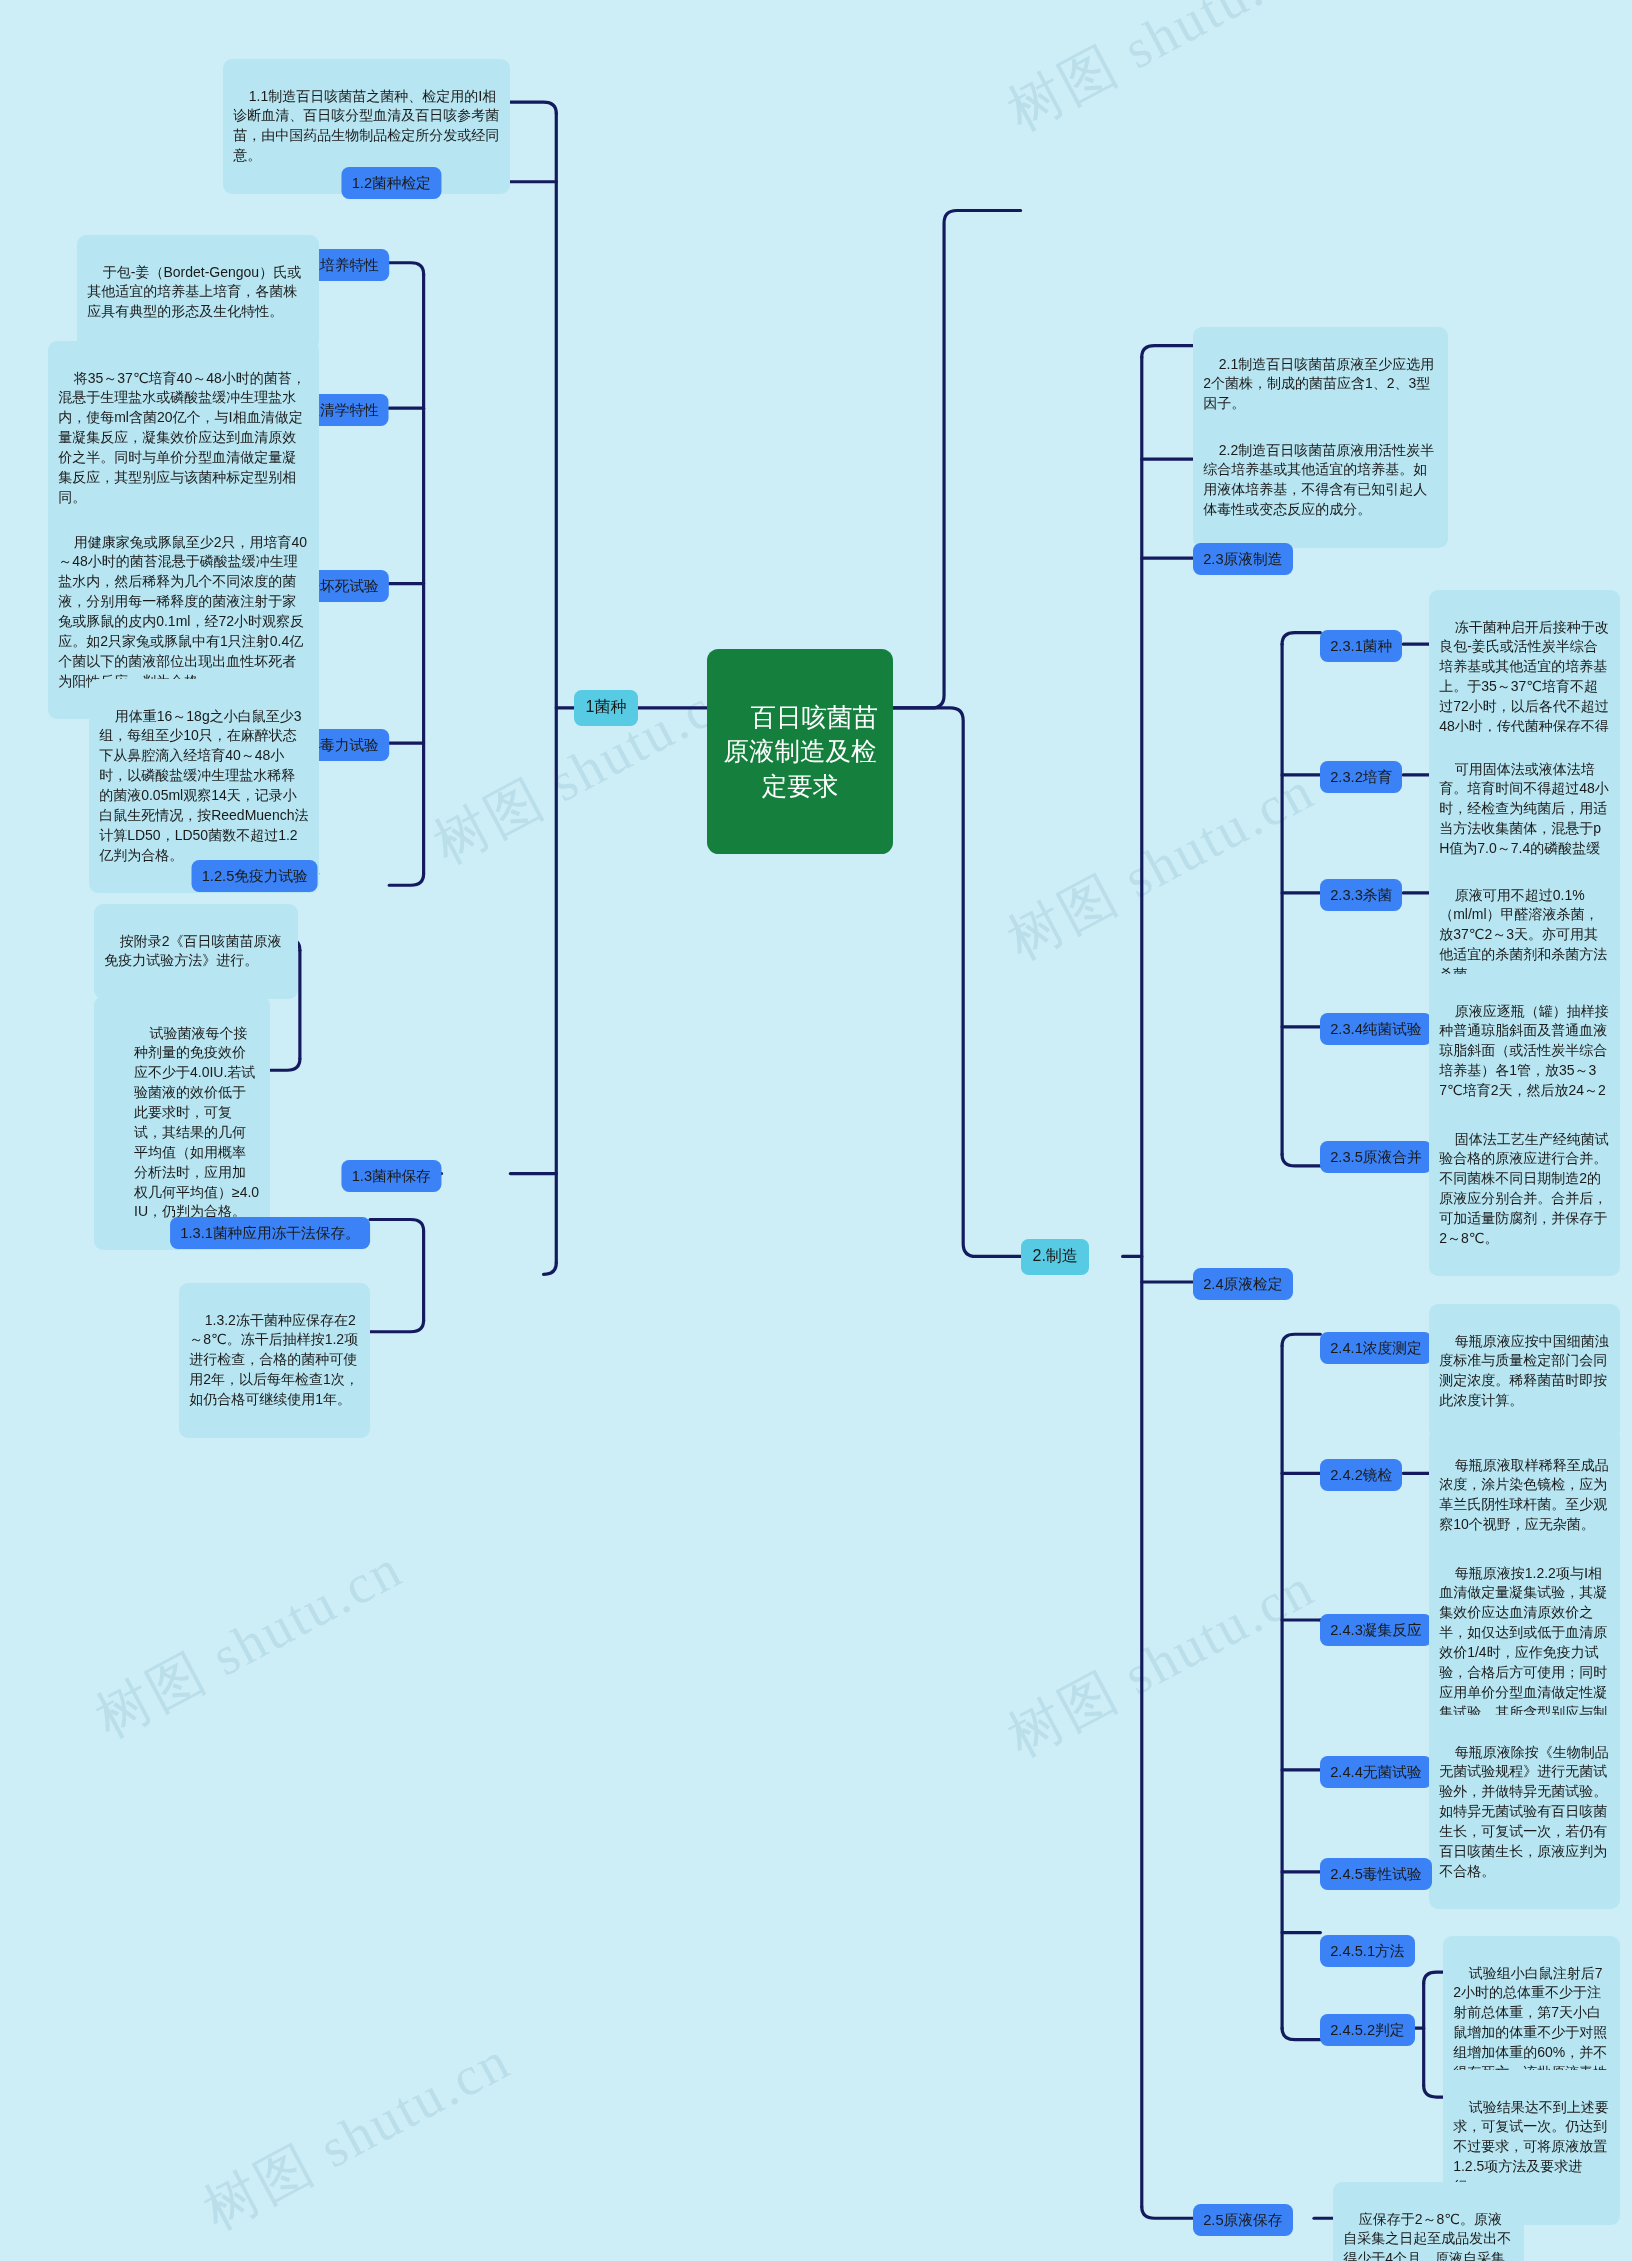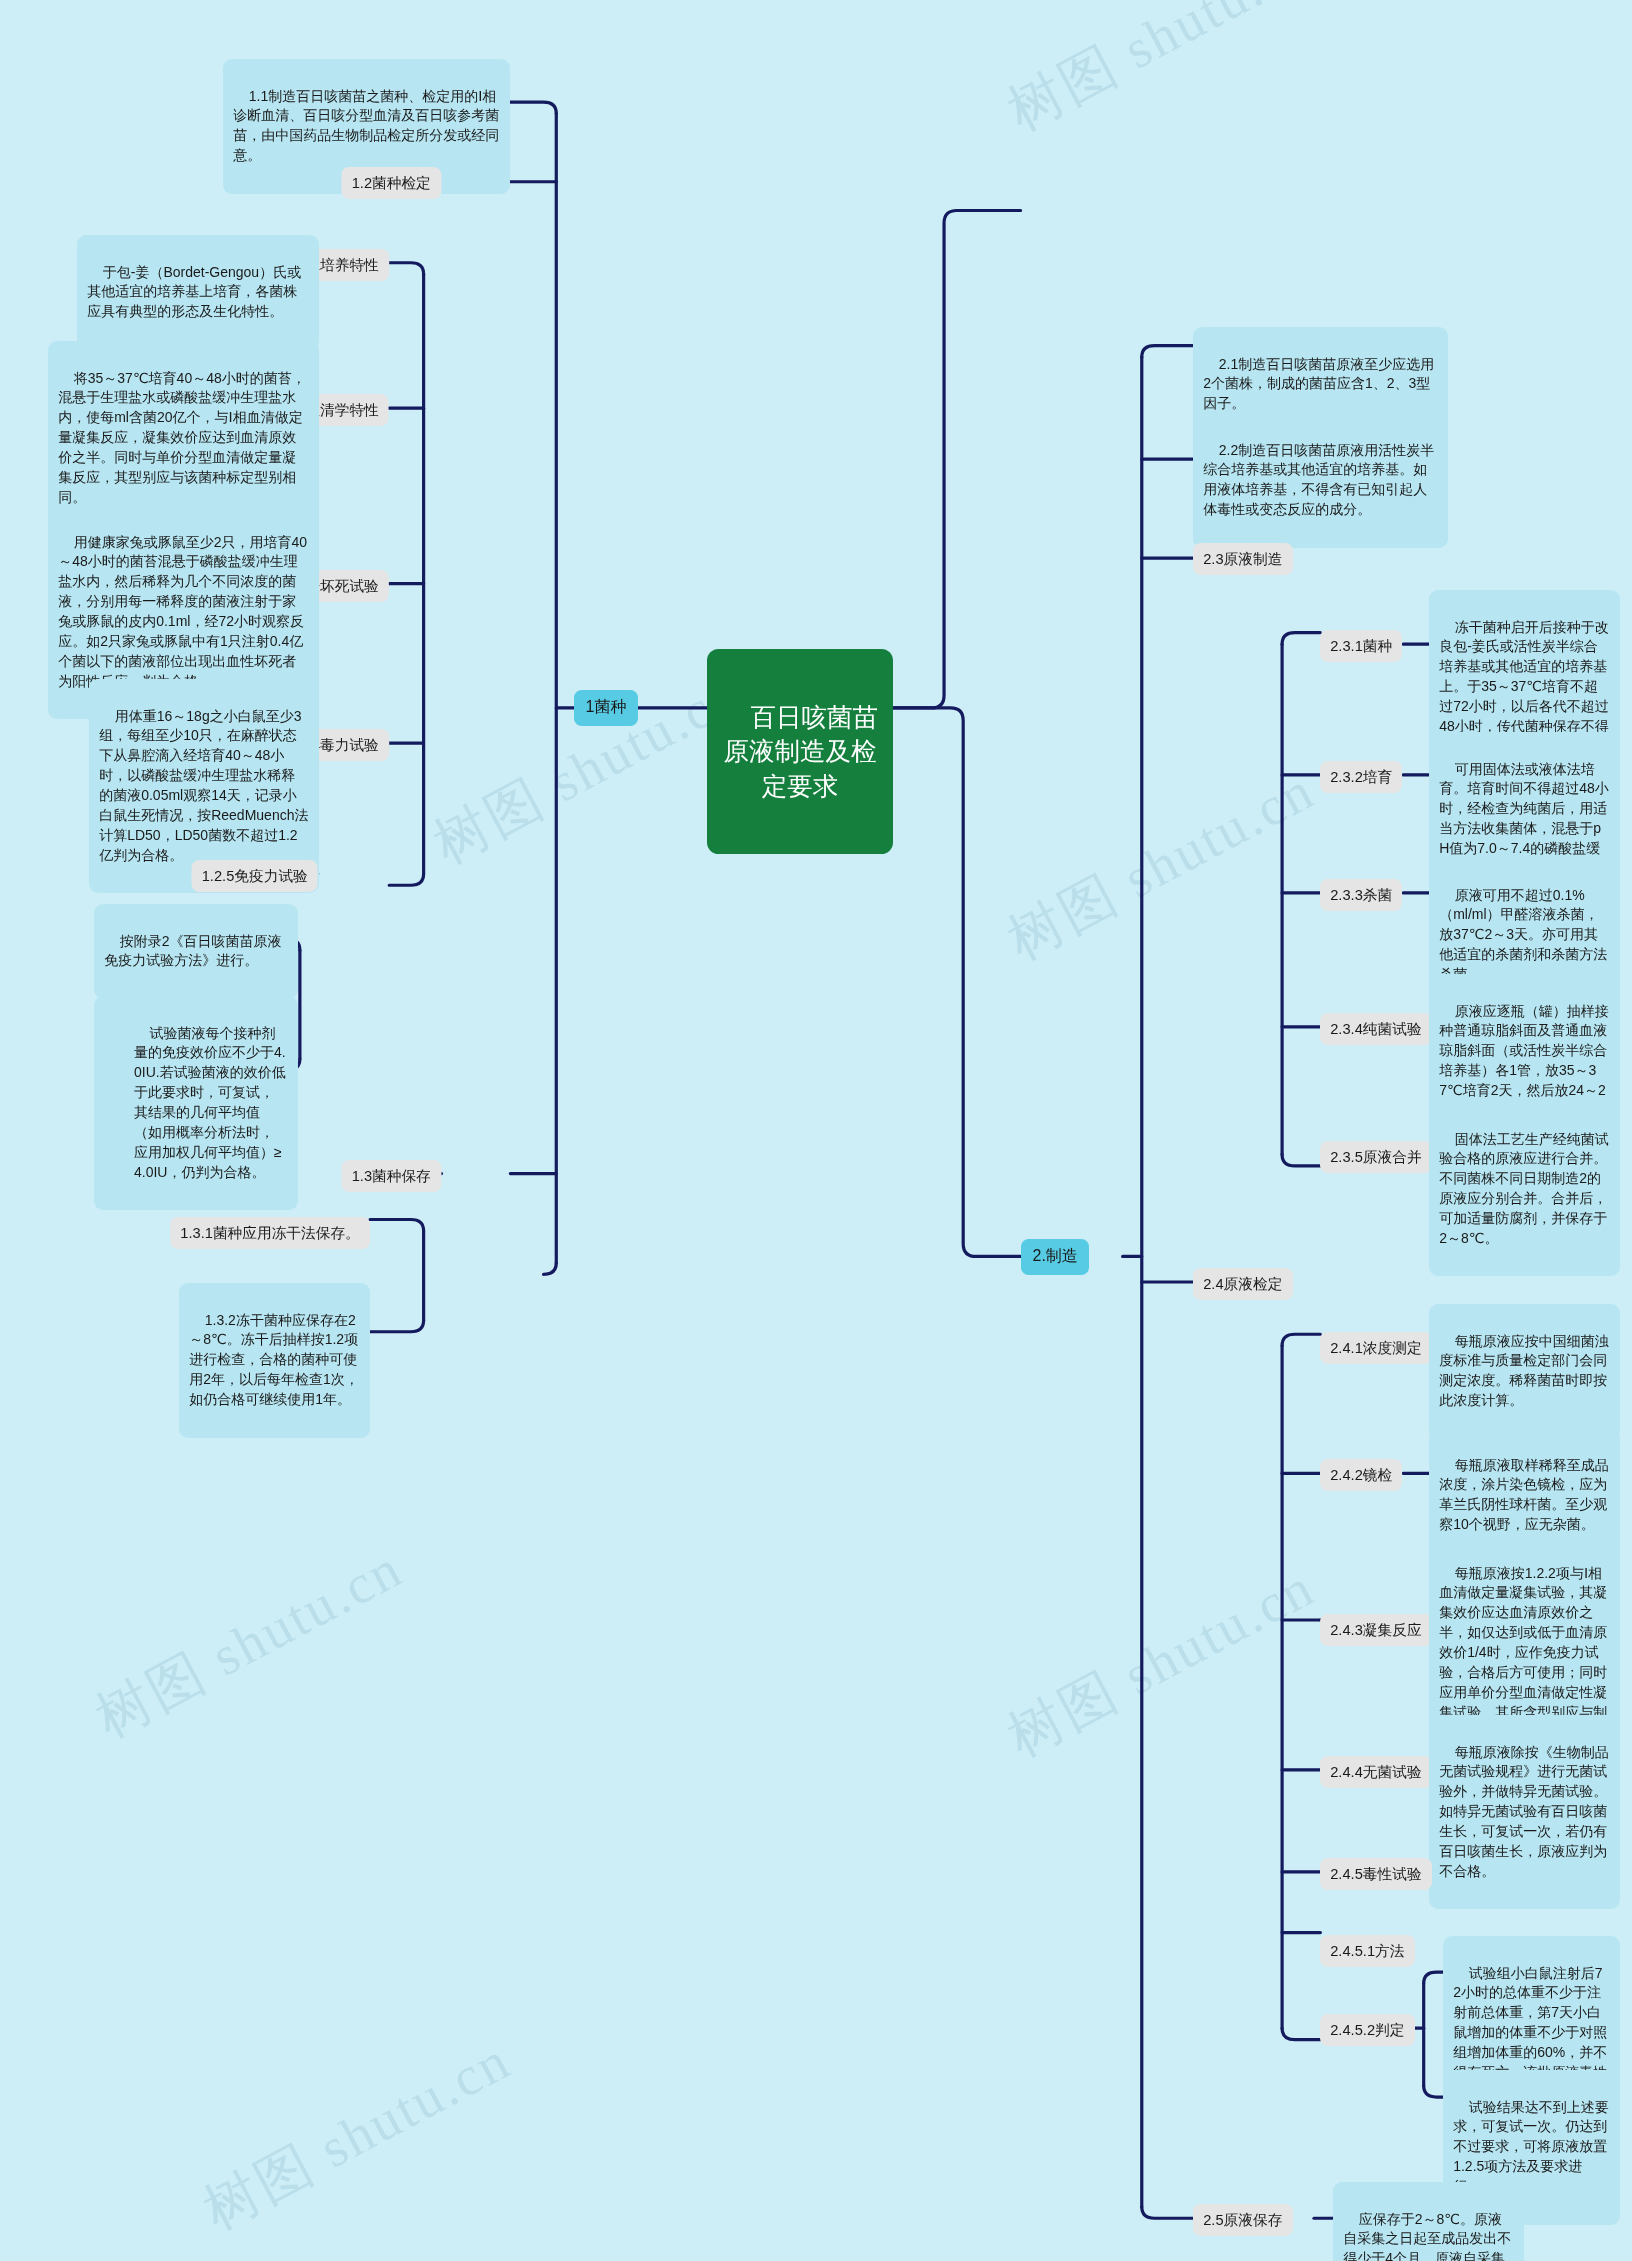--- a/index.html
+++ b/index.html
@@ -27,21 +27,21 @@
     line-height:1.42;
     white-space:pre-wrap;
     word-break:break-all;
   }
   .leaf{            
     background:#b7e6f2;
     padding:7.7px 10.2px;
     font-size:14px;
   }
   .branch{          
-    background:#e5e5e5;
+    background:#3b82f6;
     padding:5.7px 10.2px;
     font-size:14.7px;
     border-radius:7.7px;
     white-space:nowrap;
   }
   .sub{             
     background:#56cbe3;
     padding:6.4px 11.5px;
     font-size:16px;
     border-radius:7.7px;
@@ -220,21 +220,21 @@
   <div class="node branch" style="left:268px;top:936px;transform:translateX(-100%);">
     <span>1.2.5.1方法</span>
   </div>
   <div class="node leaf" style="left:94px;top:904px;width:204px;">
     <span>按附录2《百日咳菌苗原液免疫力试验方法》进行。</span>
   </div>
 
   <div class="node branch" style="left:268px;top:1056px;transform:translateX(-100%);">
     <span>1.2.5.2判定</span>
   </div>
-  <div class="node leaf" style="left:94px;top:996px;width:204px;padding-left:40px;">
+  <div class="node leaf" style="left:94px;top:996px;width:176px;padding-left:40px;">
     <span>试验菌液每个接种剂量的免疫效价应不少于4.0IU.若试验菌液的效价低于此要求时，可复试，其结果的几何平均值（如用概率分析法时，应用加权几何平均值）≥4.0IU，仍判为合格。</span>
   </div>
 
   <div class="node branch" style="left:441px;top:1160px;transform:translateX(-100%);">
     <span>1.3菌种保存</span>
   </div>
 
   <div class="node branch" style="left:370px;top:1217px;transform:translateX(-100%);">
     <span>1.3.1菌种应用冻干法保存。</span>
   </div>

